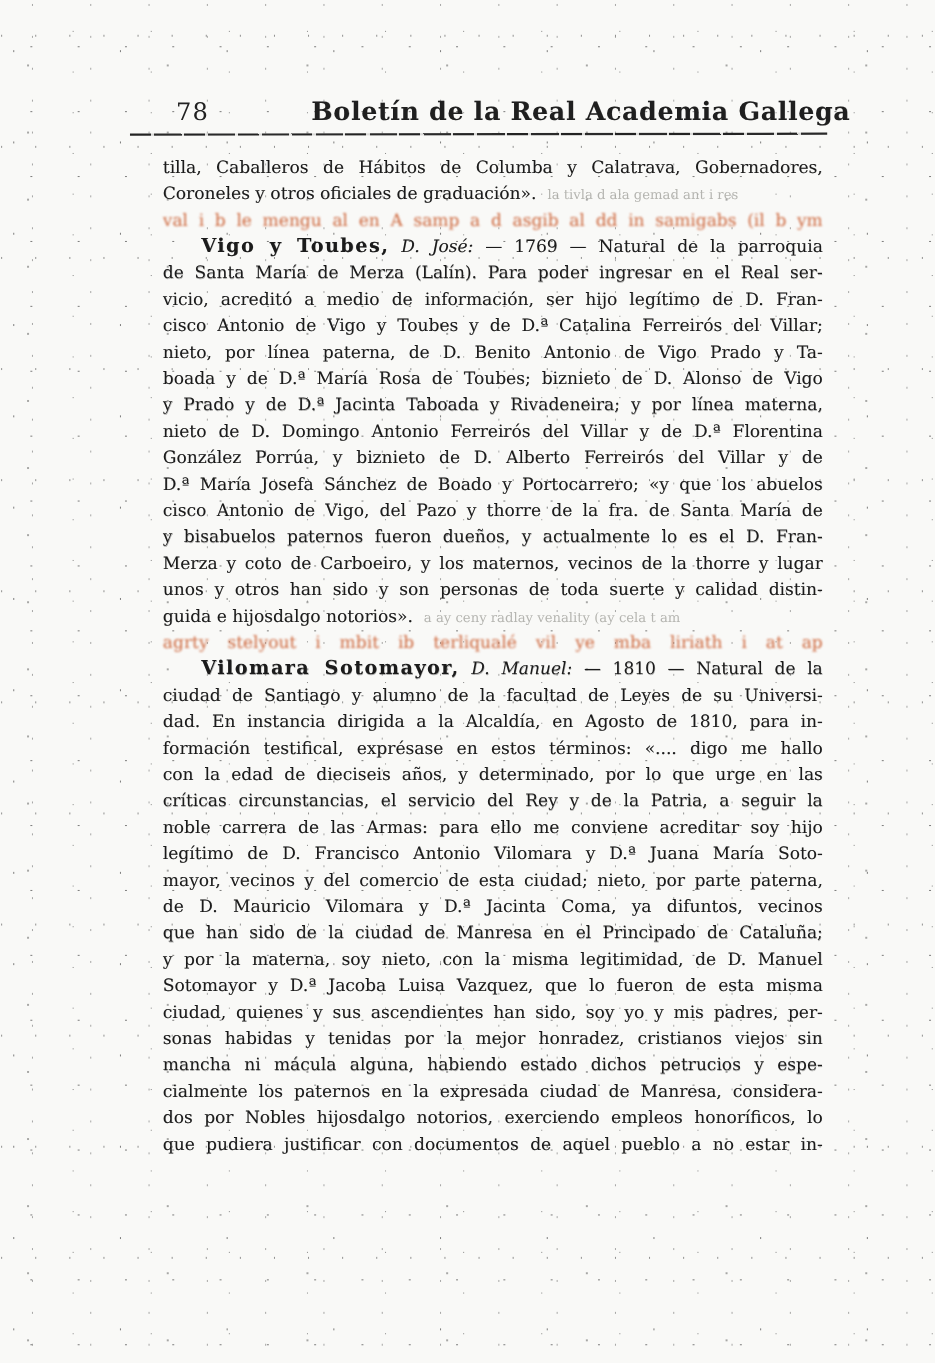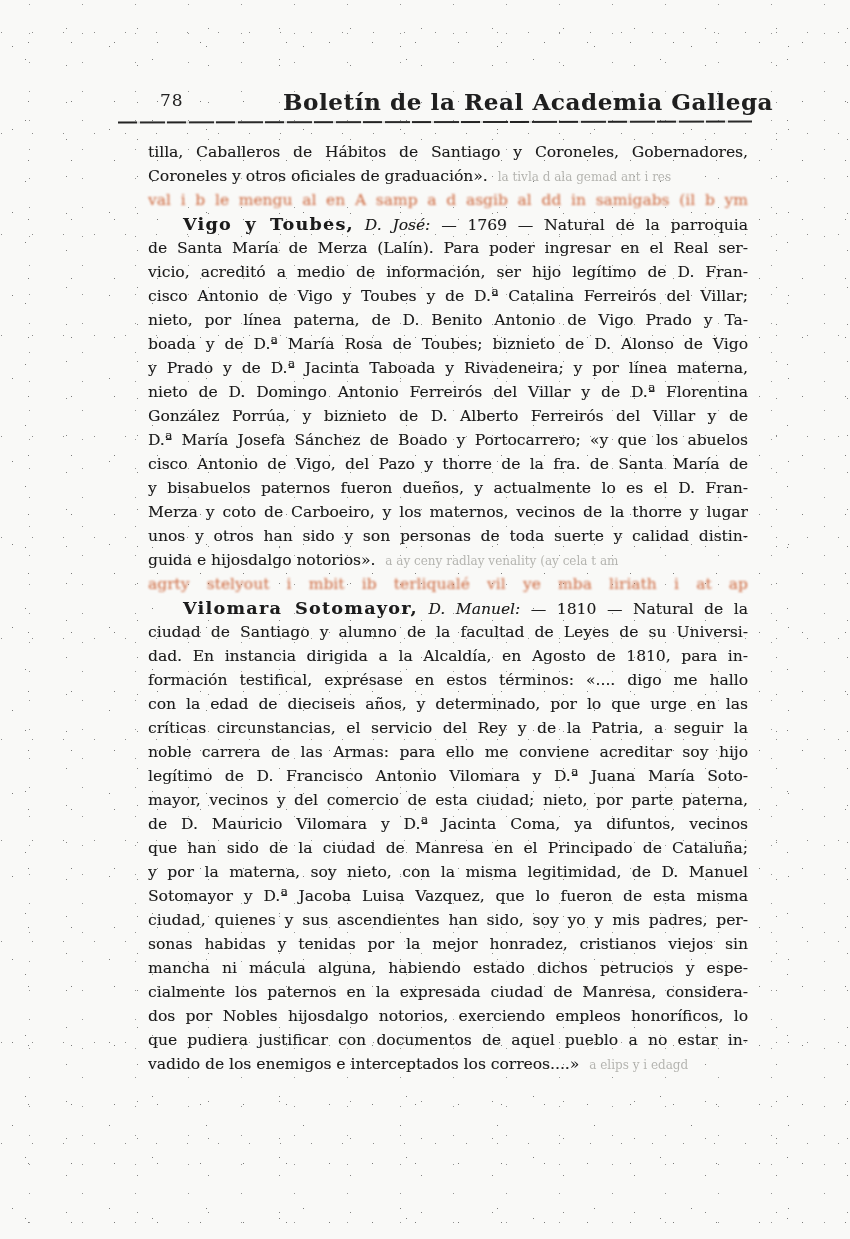--- a/index.html
+++ b/index.html
@@ -20,21 +20,21 @@
       radial-gradient(circle, #000 0.6px, transparent 1px),
       radial-gradient(circle, #222 0.45px, transparent 0.8px),
       radial-gradient(circle, #000 0.5px, transparent 0.9px),
       radial-gradient(circle, #333 0.4px, transparent 0.75px);
     background-size: 43px 59px, 71px 37px, 97px 83px, 31px 101px, 127px 61px, 53px 29px;
     background-position: 7px 13px, 31px 47px, 61px 5px, 17px 83px, 89px 29px, 3px 19px;
     opacity:.5;
   }
   .page-number{
     position:absolute;left:160px;top:90px;
-    font-size:17px;letter-spacing:1px;color:#222;
+    font-size:22px;letter-spacing:1px;color:#222;
   }
   .journal-title{
     position:absolute;left:283px;top:88px;
     font-size:23px;font-weight:bold;letter-spacing:0.6px;color:#1f1f1f;
     text-shadow:0.3px 0.3px 0 rgba(0,0,0,.25);
   }
   .header-rule{
     position:absolute;left:118px;top:121px;width:634px;height:2px;
     background:repeating-linear-gradient(90deg,
       #232323 0 19px, rgba(35,35,35,.15) 19px 22px,
@@ -71,21 +71,21 @@
 
 <header>
   <span class="page-number">78</span>
   <span class="journal-title">Boletín de la Real Academia Gallega</span>
   <div class="header-rule"></div>
 </header>
 
 <main class="text-column">
 
   <section>
-    <div class="line">tilla, Caballeros de Hábitos de Santiago y Coroneles, Gobernadores,</div>
+    <div class="line">tilla, Caballeros de Hábitos de Columba y Calatrava, Gobernadores,</div>
     <div class="line para-end"><span>Coroneles y otros oficiales de graduación».</span><span class="ghost">la tivla d ala gemad ant i res</span></div>
     <div class="line ghost-line">val i b le mengu al en A samp a d asgib al dd in samigabs (il b ym</div>
   </section>
 
   <section>
     <div class="line head-line">
       <span class="entry-name">Vigo y Toubes,</span>
       <span class="entry-person">D. José:</span>
       <span>— 1769 — Natural de la parroquia</span>
     </div>
@@ -123,16 +123,15 @@
     <div class="line">de D. Mauricio Vilomara y D.ª Jacinta Coma, ya difuntos, vecinos</div>
     <div class="line">que han sido de la ciudad de Manresa en el Principado de Cataluña;</div>
     <div class="line">y por la materna, soy nieto, con la misma legitimidad, de D. Manuel</div>
     <div class="line">Sotomayor y D.ª Jacoba Luisa Vazquez, que lo fueron de esta misma</div>
     <div class="line">ciudad, quienes y sus ascendientes han sido, soy yo y mis padres, per-</div>
     <div class="line">sonas habidas y tenidas por la mejor honradez, cristianos viejos sin</div>
     <div class="line">mancha ni mácula alguna, habiendo estado dichos petrucios y espe-</div>
     <div class="line">cialmente los paternos en la expresada ciudad de Manresa, considera-</div>
     <div class="line">dos por Nobles hijosdalgo notorios, exerciendo empleos honoríficos, lo</div>
     <div class="line">que pudiera justificar con documentos de aquel pueblo a no estar in-</div>
-    <div class="line para-end"><span>vadido de los enemigos e interceptados los correos....»</span><span class="ghost">a elips y i edagd</span></div>
   </section>
 
 </main>
 
 </body></html>

